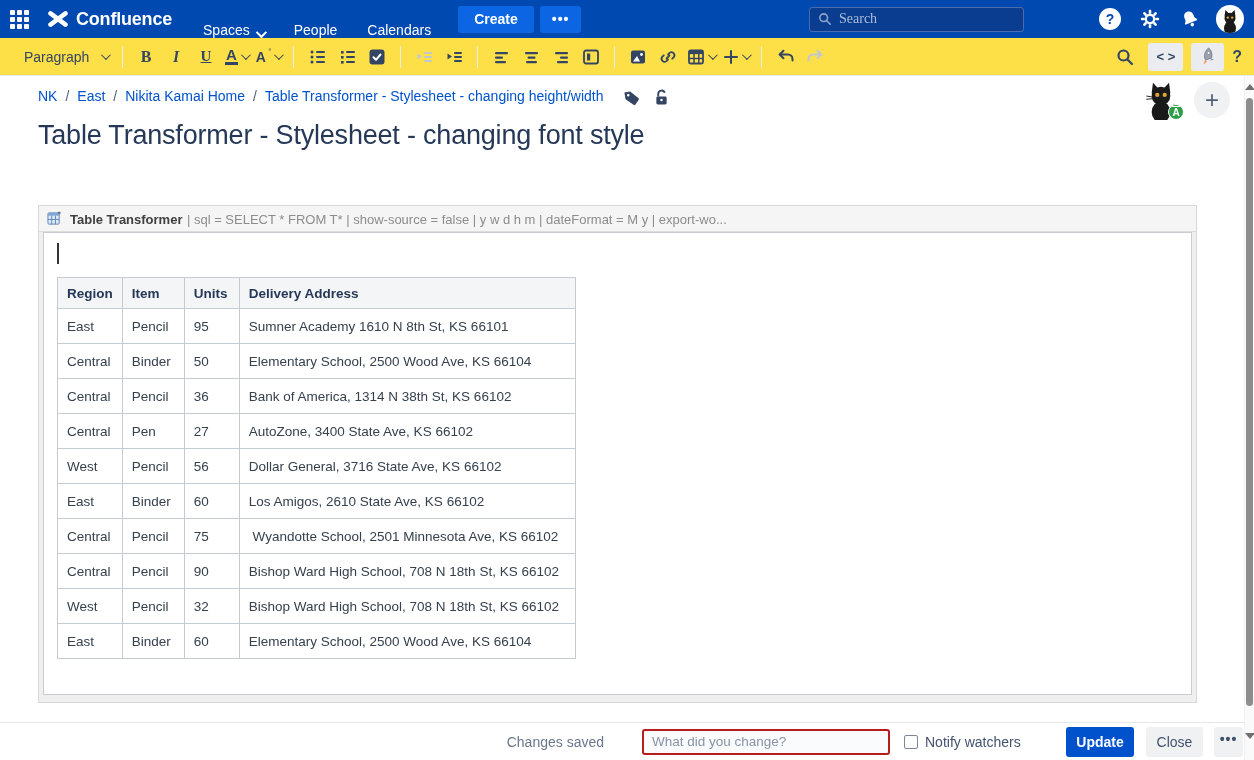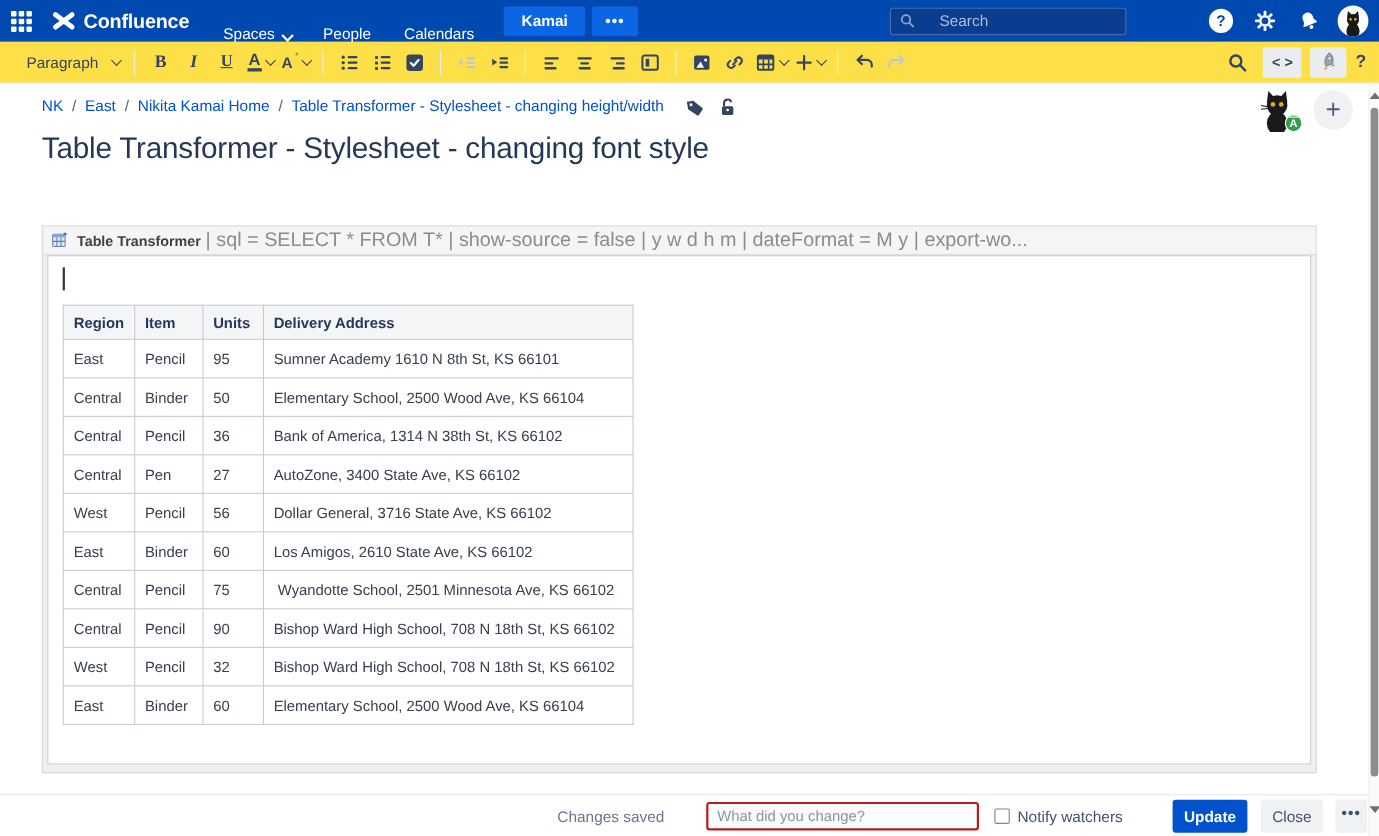--- a/index.html
+++ b/index.html
@@ -14,21 +14,21 @@
   .grid9 { display:grid; grid-template-columns:repeat(3,5px); grid-template-rows:repeat(3,5px); gap:2px; }
   .grid9 span { background:#fff; border-radius:1px; }
   .logo { display:flex; align-items:center; gap:8px; padding:0 14px 0 6px; }
   .logo-text { color:#fff; font-size:18px; font-weight:700; letter-spacing:-0.2px; }
   .nav-item { color:#fff; font-size:14px; padding:0 13px; height:38px; display:flex; align-items:flex-end; gap:6px; cursor:pointer; white-space:nowrap; }
   .chev { width:8px; height:8px; border-right:2px solid #fff; border-bottom:2px solid #fff; transform:rotate(45deg) translateY(-2px); display:inline-block; }
   .nav-btn { background:#0C66E4; color:#fff; font-size:14px; font-weight:700; border:none; border-radius:3px; height:27px; padding:0 16px; margin-left:10px; cursor:pointer; font-family:inherit; }
   .nav-btn.more { margin-left:2px; padding:0 12px; font-weight:700; letter-spacing:1px; }
   .nav-right { position:absolute; right:8px; top:0; height:38px; display:flex; align-items:center; gap:8px; }
   .nav-search { width:215px; height:25px; background:#0A3D8F; border:1px solid #4A6BAE; border-radius:3px; display:flex; align-items:center; padding:0 8px; margin-right:62px; }
-  .nav-search input { background:transparent; border:none; outline:none; color:#fff; font-size:14px; margin-left:22px; width:160px; font-family:Liberation Sans, sans-serif; }
+  .nav-search input { background:transparent; border:none; outline:none; color:#fff; font-size:14px; margin-left:7px; width:160px; font-family:Liberation Serif, serif; }
   .nav-search input::placeholder { color:#AEBEDD; }
   .nav-icon-btn { width:32px; height:32px; display:flex; align-items:center; justify-content:center; cursor:pointer; }
   .help-circle { width:22px; height:22px; border-radius:50%; background:#fff; color:#0049B0; font-weight:700; font-size:14px; display:flex; align-items:center; justify-content:center; }
   .avatar-ring { width:28px; height:28px; border-radius:50%; background:#fff; overflow:hidden; display:flex; align-items:flex-end; justify-content:center; }
 
   
   .toolbar { position:absolute; top:38px; left:0; width:1254px; height:38px; background:#fde047; border-bottom:1px solid #EBECF0; display:flex; align-items:center; padding:0 10px 0 18px; color:#344563; }
   .tb-group { display:flex; align-items:center; }
   .tb-divider { width:1px; height:22px; background:#EBECF0; margin:0 8px; }
   .tb-btn { height:30px; min-width:30px; border:none; background:transparent; color:#344563; display:flex; align-items:center; justify-content:center; gap:3px; cursor:pointer; font-family:inherit; font-size:14px; border-radius:3px; padding:0 4px; }
@@ -55,21 +55,21 @@
   .corner-tools { position:absolute; top:4px; right:14px; display:flex; align-items:center; gap:14px; }
   .plus-circle { width:36px; height:36px; border-radius:50%; background:#F0F1F3; border:none; color:#505F79; font-size:24px; font-weight:400; display:flex; align-items:center; justify-content:center; cursor:pointer; line-height:0; }
   .cat-badge-wrap { position:relative; width:38px; height:40px; }
   .badge-a { position:absolute; right:-4px; bottom:0; width:16px; height:16px; background:#2E9E49; border-radius:50%; color:#fff; font-size:10px; font-weight:700; display:flex; align-items:center; justify-content:center; border:1px solid #fff; }
   .badge-a i { font-style:normal; border-top:1px solid #fff; line-height:1; padding-top:0.5px; }
 
   
   .macro { position:absolute; top:129px; left:38px; width:1159px; height:498px; background:#EFEFEF; border:1px solid #D8D8D8; }
   .macro-head { height:26px; background:#F5F5F5; border-bottom:1px solid #DCDCDC; display:flex; align-items:center; padding:0 8px; gap:8px; overflow:hidden; white-space:nowrap; }
   .macro-name { font-size:13px; font-weight:700; color:#404040; }
-  .macro-params { font-size:18px; color:#8C8C8C; }
+  .macro-params { font-size:13px; color:#8C8C8C; }
   .macro-body { position:absolute; top:26px; left:4px; width:1149px; height:463px; background:#fff; border:1px solid #C9CDD3; }
   .caret { position:absolute; top:10px; left:13px; width:1.5px; height:21px; background:#333; }
 
   
   .dtable { position:absolute; top:44px; left:13px; border-collapse:collapse; table-layout:fixed; }
   .dtable th, .dtable td { border:1px solid #C5CBD3; font-size:13.5px; padding:0 9px; vertical-align:middle; text-align:left; }
   .dtable th { background:#F4F5F7; color:#253858; font-weight:700; height:31px; }
   .dtable td { color:#36414D; height:35px; }
   .dtable td.addr { white-space:pre-wrap; }
 
@@ -122,21 +122,21 @@
       <div class="nav-item">
         <span>Spaces</span>
           <span class="chev"></span>
       </div>
       <div class="nav-item">
         <span>People</span>
       </div>
       <div class="nav-item">
         <span>Calendars</span>
       </div>
-      <button class="nav-btn">Kamai</button>
+      <button class="nav-btn">Create</button>
       <button class="nav-btn more">•••</button>
     </div>
     <div class="nav-right">
       <div class="nav-search">
         <svg width="14" height="14" viewBox="0 0 16 16">
           <circle cx="6.5" cy="6.5" r="4.4" fill="none" stroke="#8FA4CC" stroke-width="1.8"></circle>
           <line x1="10" y1="10" x2="14" y2="14" stroke="#8FA4CC" stroke-width="1.8" stroke-linecap="round"></line>
         </svg>
         <input type="text" placeholder="Search" style="">
       </div>

